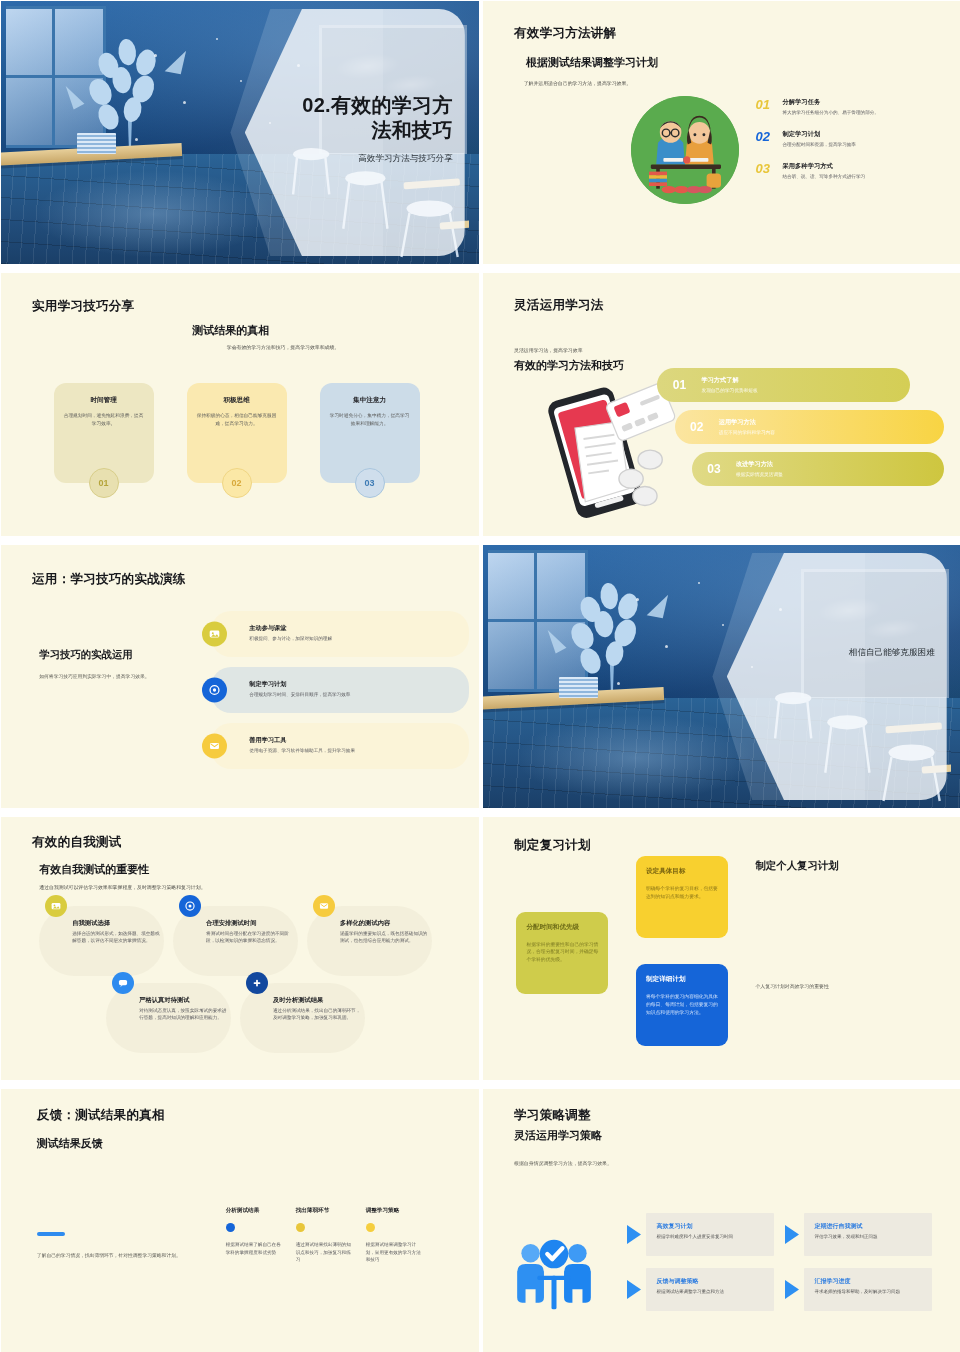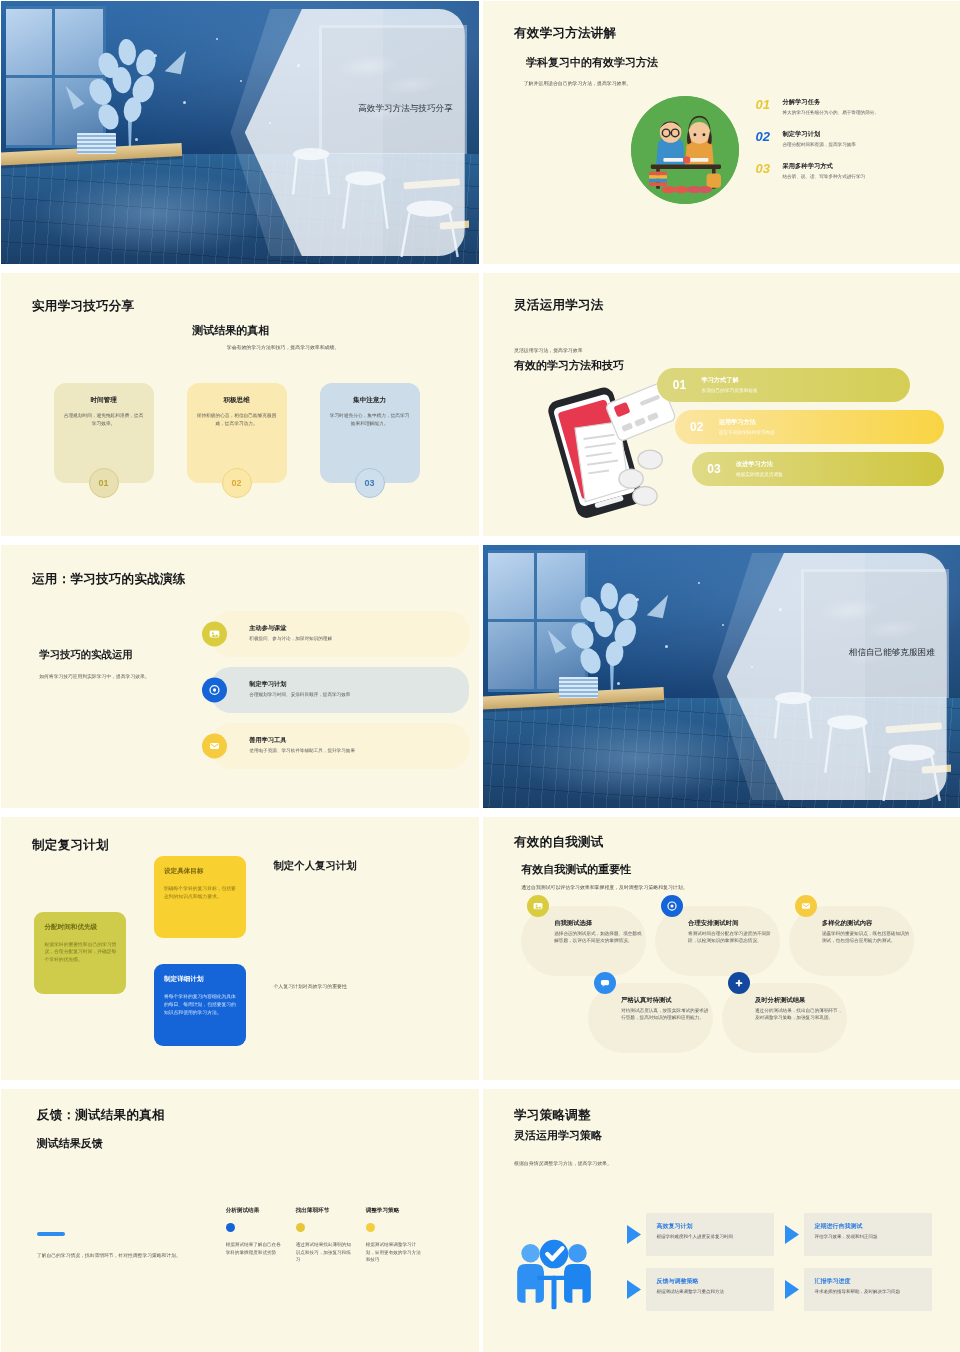--- a/index.html
+++ b/index.html
@@ -299,27 +299,31 @@
     <div class="cv-speck" style="left:32%;top:20%;width:3px;height:3px;"></div>
     <div class="cv-speck" style="left:45%;top:14%;width:2px;height:2px;"></div>
     <div class="cv-speck" style="left:38%;top:38%;width:3px;height:3px;"></div>
     <div class="cv-speck" style="left:50%;top:30%;width:2px;height:2px;"></div>
     <div class="cv-speck" style="left:28%;top:52%;width:3px;height:3px;"></div>
     <div class="cv-speck" style="left:56%;top:46%;width:2px;height:2px;"></div>
     <div class="cv-speck" style="left:62%;top:24%;width:3px;height:3px;"></div>
     <div class="cv-hex-soft"></div>
     <div class="cv-hex"></div>
     <div class="cv-text">
+      <div class="cv-title">
+        <span>02.有效的学习方</span><br>
+        <span>法和技巧</span>
+      </div>
       <div class="cv-sub">高效学习方法与技巧分享</div>
     </div>
   </div>
 
   <div class="slide">
     <div class="s-title" style="left:6.5%;top:9%;">有效学习方法讲解</div>
-    <div class="s-sub" style="left:9%;top:20.5%;">学科复习中的有效学习方法</div>
+    <div class="s-sub" style="left:9%;top:20.5%;">根据测试结果调整学习计划</div>
     <div class="s-lead" style="left:8.5%;top:30%;width:60%;">了解并运用适合自己的学习方法，提高学习效果。</div>
 
     <div class="s2-circle">
       <svg viewBox="0 0 120 120" width="108" height="108">
         <circle cx="60" cy="60" r="60" fill="#5aab4e"></circle>
 
         <g>
           <path d="M30 52 q14 -16 28 0 l2 24 h-32 z" fill="#3a8ec9"></path>
           <circle cx="44" cy="40" r="12" fill="#f3c79a"></circle>
           <path d="M32 36 q12 -13 24 0 q-4 -8 -12 -8 q-8 0 -12 8" fill="#2c2c2c"></path>
@@ -569,42 +573,20 @@
     <div class="cv-speck" style="left:56%;top:46%;width:2px;height:2px;"></div>
     <div class="cv-speck" style="left:62%;top:24%;width:3px;height:3px;"></div>
     <div class="cv-hex-soft"></div>
     <div class="cv-hex"></div>
     <div class="cv-text">
       <div class="cv-sub">相信自己能够克服困难</div>
     </div>
   </div>
 
   <div class="slide">
-    <div class="s-title" style="left:6.5%;top:7.5%;">制定复习计划</div>
-
-    <div class="s7-card" style="left:32%;top:15%;width:92px;height:82px;background:#F8D02F;">
-      <div class="s7-h" style="color:#7A6410">设定具体目标</div>
-      <div class="s7-p" style="color:#8A7418">明确每个学科的复习目标，包括要达到的知识点和能力要求。</div>
-    </div>
-
-    <div class="s7-card" style="left:7%;top:36%;width:92px;height:82px;background:#CFCC4B;">
-      <div class="s7-h" style="color:#6E6C18">分配时间和优先级</div>
-      <div class="s7-p" style="color:#7C7A22">根据学科的重要性和自己的学习情况，合理分配复习时间，并确定每个学科的优先级。</div>
-    </div>
-
-    <div class="s7-card" style="left:32%;top:56%;width:92px;height:82px;background:#1565D8;">
-      <div class="s7-h" style="color:#FFFFFF">制定详细计划</div>
-      <div class="s7-p" style="color:#D3E3FA">将每个学科的复习内容细化为具体的每日、每周计划，包括要复习的知识点和使用的学习方法。</div>
-    </div>
-
-    <div class="s7-right-h">制定个人复习计划</div>
-    <div class="s7-right-p">个人复习计划对高效学习的重要性</div>
-  </div>
-
-  <div class="slide">
     <div class="s-title" style="left:6.5%;top:6.5%;">有效的自我测试</div>
     <div class="s-sub" style="left:8%;top:17%;">有效自我测试的重要性</div>
     <div class="s-lead" style="left:8%;top:25.5%;width:76%;">通过自我测试可以评估学习效果和掌握程度，及时调整学习策略和复习计划。</div>
 
     <div class="s8-item" style="left:8%;top:34%;">
       <div class="s8-blob"></div>
       <div class="s8-ic" style="background:#D9CC3E">
         <svg width="10" height="10" viewBox="0 0 16 16" fill="#fff">
             <rect x="1" y="3" width="14" height="10" rx="2"></rect>
             <circle cx="5.5" cy="7" r="1.4" fill="#D9CC3E"></circle>
@@ -665,20 +647,42 @@
         <svg width="10" height="10" viewBox="0 0 16 16" fill="#fff">
             <rect x="6.6" y="2.6" width="2.8" height="10.8" rx="1.2"></rect>
             <rect x="2.6" y="6.6" width="10.8" height="2.8" rx="1.2"></rect>
           </svg>
       </div>
       <div class="s8-txt">
         <div class="s8-h">及时分析测试结果</div>
         <div class="s8-p">通过分析测试结果，找出自己的薄弱环节，及时调整学习策略，加强复习和巩固。</div>
       </div>
     </div>
+  </div>
+
+  <div class="slide">
+    <div class="s-title" style="left:6.5%;top:7.5%;">制定复习计划</div>
+
+    <div class="s7-card" style="left:32%;top:15%;width:92px;height:82px;background:#F8D02F;">
+      <div class="s7-h" style="color:#7A6410">设定具体目标</div>
+      <div class="s7-p" style="color:#8A7418">明确每个学科的复习目标，包括要达到的知识点和能力要求。</div>
+    </div>
+
+    <div class="s7-card" style="left:7%;top:36%;width:92px;height:82px;background:#CFCC4B;">
+      <div class="s7-h" style="color:#6E6C18">分配时间和优先级</div>
+      <div class="s7-p" style="color:#7C7A22">根据学科的重要性和自己的学习情况，合理分配复习时间，并确定每个学科的优先级。</div>
+    </div>
+
+    <div class="s7-card" style="left:32%;top:56%;width:92px;height:82px;background:#1565D8;">
+      <div class="s7-h" style="color:#FFFFFF">制定详细计划</div>
+      <div class="s7-p" style="color:#D3E3FA">将每个学科的复习内容细化为具体的每日、每周计划，包括要复习的知识点和使用的学习方法。</div>
+    </div>
+
+    <div class="s7-right-h">制定个人复习计划</div>
+    <div class="s7-right-p">个人复习计划对高效学习的重要性</div>
   </div>
 
   <div class="slide">
     <div class="s-title" style="left:7.5%;top:7%;">反馈：测试结果的真相</div>
     <div class="s-sub" style="left:7.5%;top:18%;">测试结果反馈</div>
     <div class="s9-bar"></div>
     <div class="s9-lead">了解自己的学习情况，找出薄弱环节，针对性调整学习策略和计划。</div>
 
     <div class="s9-cols">
       <div class="s9-col">

